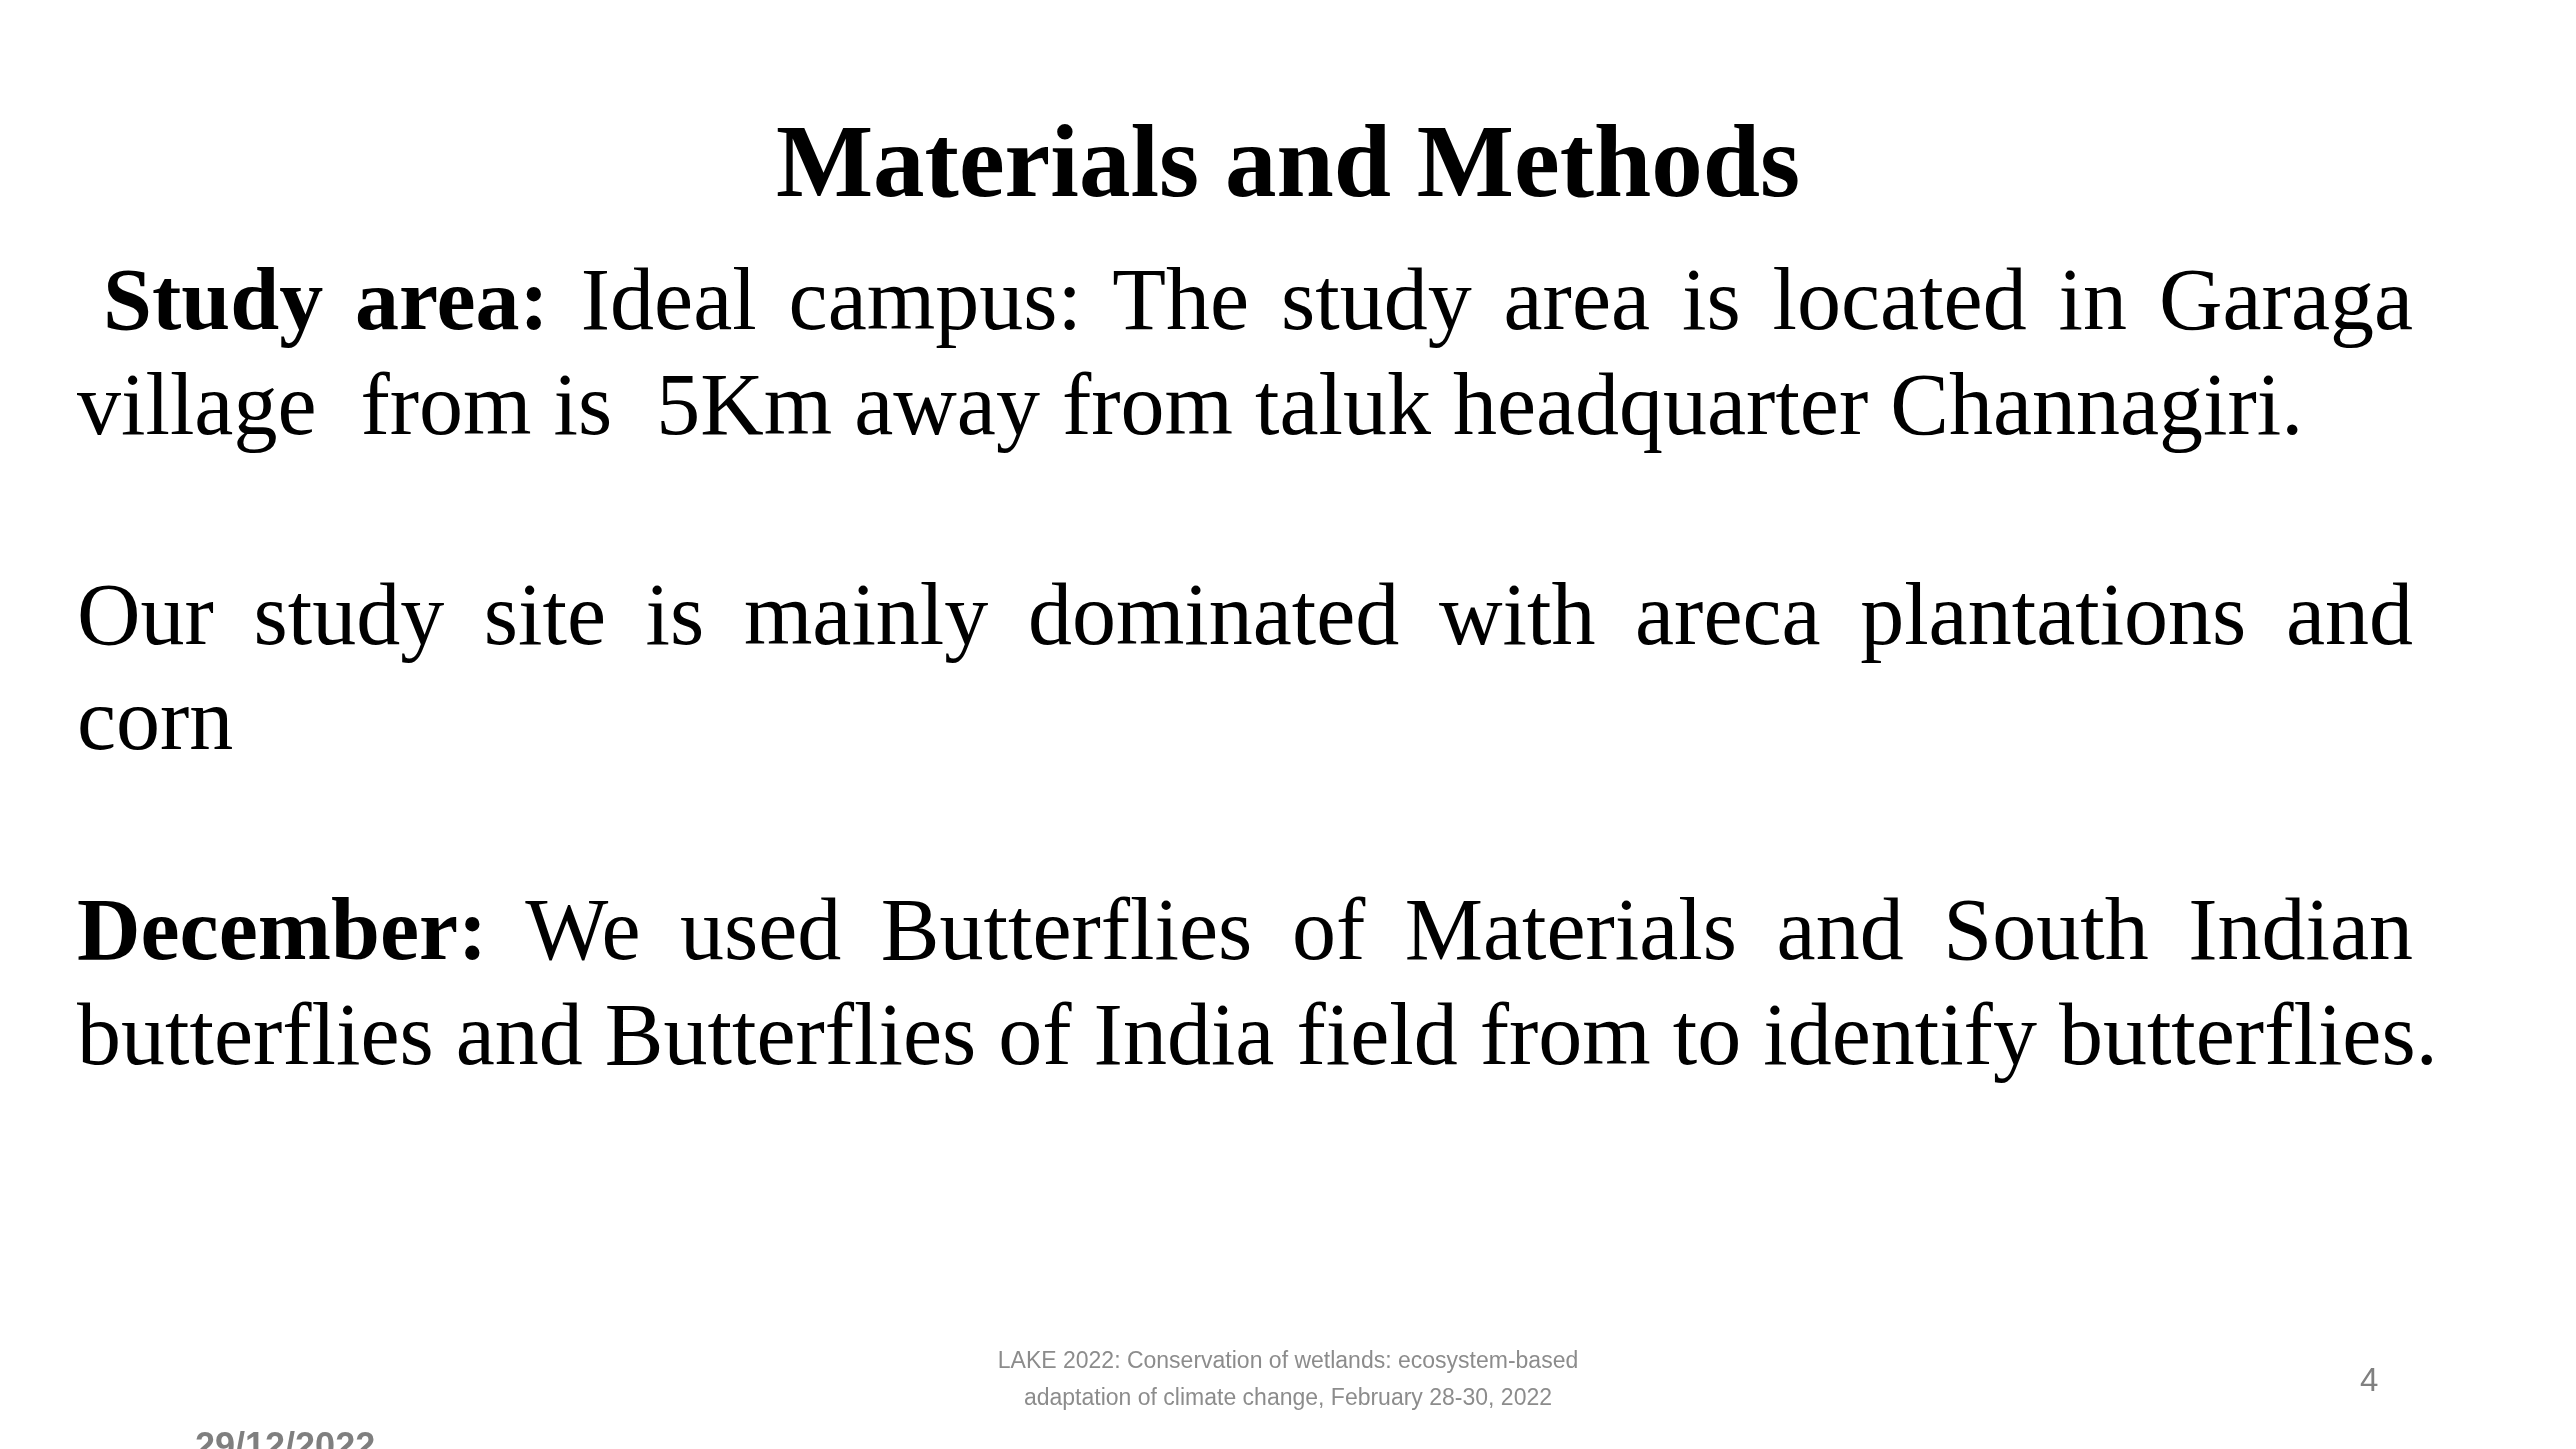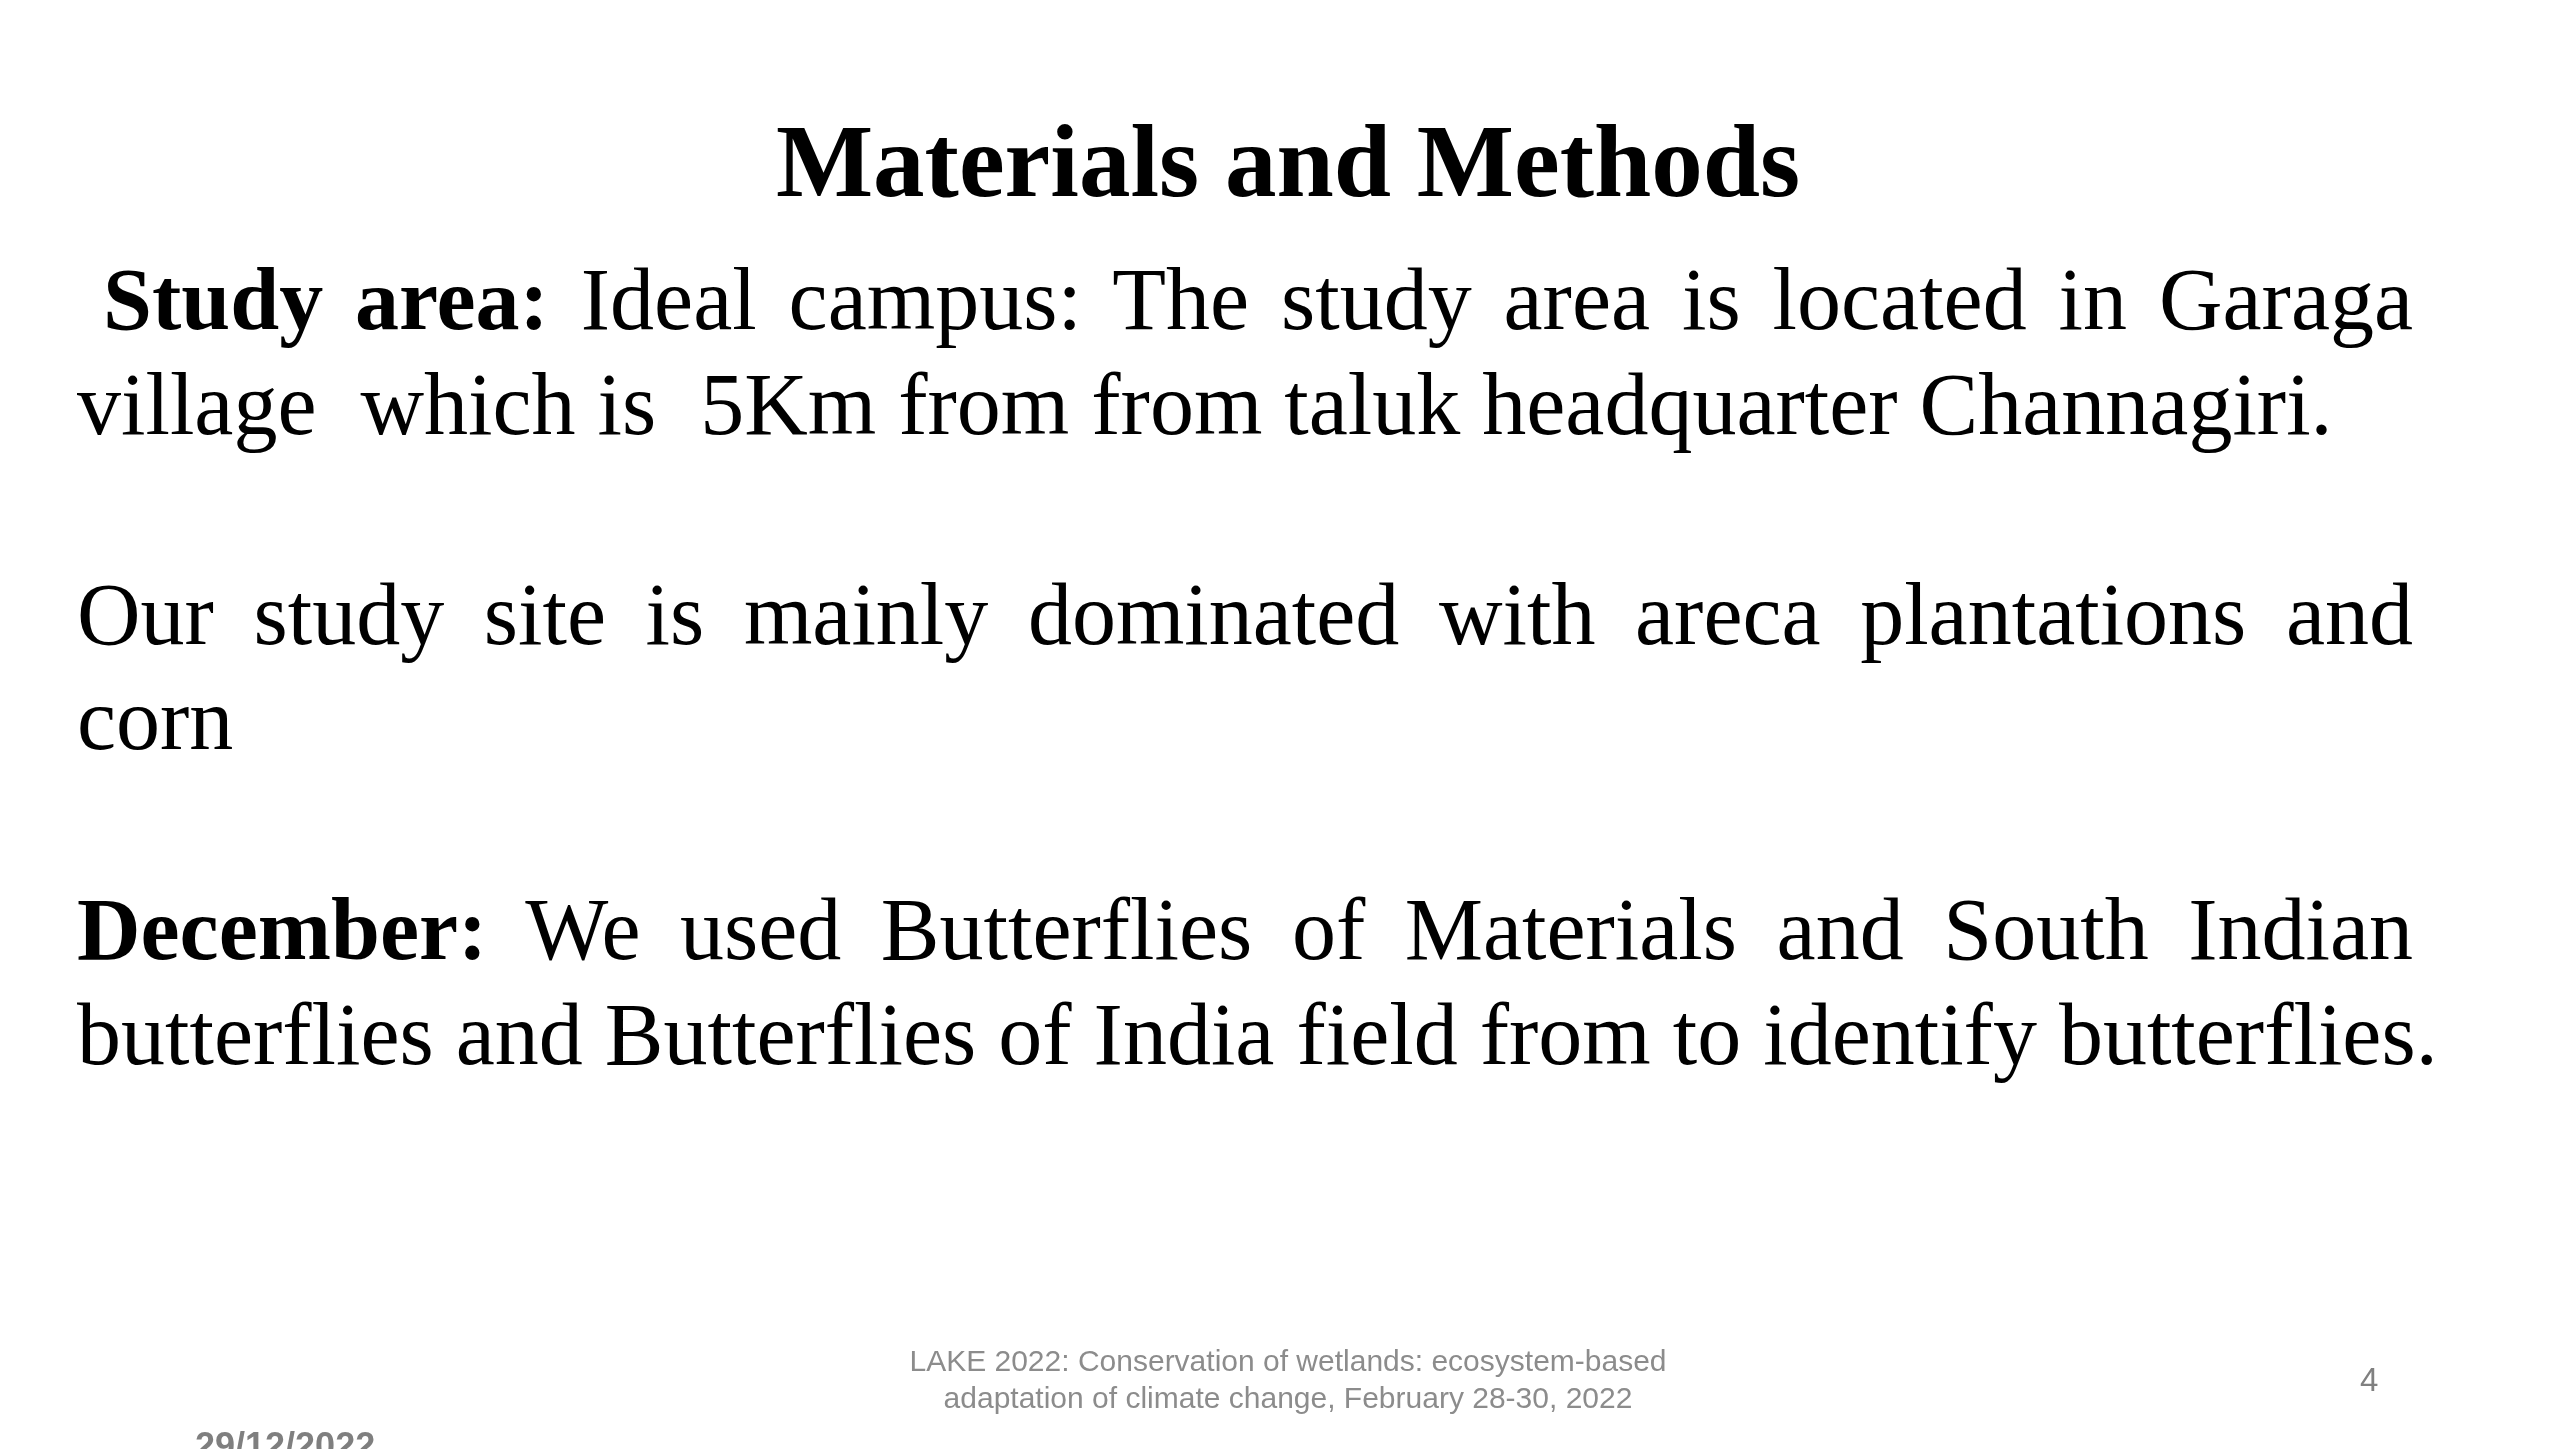--- a/index.html
+++ b/index.html
@@ -68,21 +68,21 @@
     line-height: 41px;
     color: #7f7f7f;
   }
   .footer-conference {
     position: absolute;
     left: 0;
     right: 0;
     top: 1342px;
     text-align: center;
     font-family: "Liberation Sans", sans-serif;
-    font-size: 30px;
+    font-size: 23px;
     line-height: 37px;
     color: #8c8c8c;
   }
   .footer-page {
     position: absolute;
     left: 2360px;
     top: 1360px;
     font-family: "Liberation Sans", sans-serif;
     font-size: 33px;
     line-height: 39px;
@@ -93,21 +93,21 @@
 <body>
 
 <div class="slide">
 
   <h1 class="slide-title">Materials and Methods</h1>
 
   <div class="body-text">
 
     <p class="para indent-first">
       <span class="line line-justify"><span class="lead-bold">Study area:</span><span> Ideal campus: The study area is located in Garaga</span></span>
-      <span class="line line-natural">village  which is  5Km from from taluk headquarter Channagiri.</span>
+      <span class="line line-natural">village  from is  5Km away from taluk headquarter Channagiri.</span>
     </p>
 
     <p class="para">
       <span class="line line-justify">Our study site is mainly dominated with areca plantations  and corn</span>
     </p>
 
     <p class="para">
       <span class="line line-justify"><span class="lead-bold">December:</span><span> We used  Butterflies of Materials and South Indian</span></span>
       <span class="line line-natural">butterflies and Butterflies of India field from to identify butterflies.</span>
     </p>

